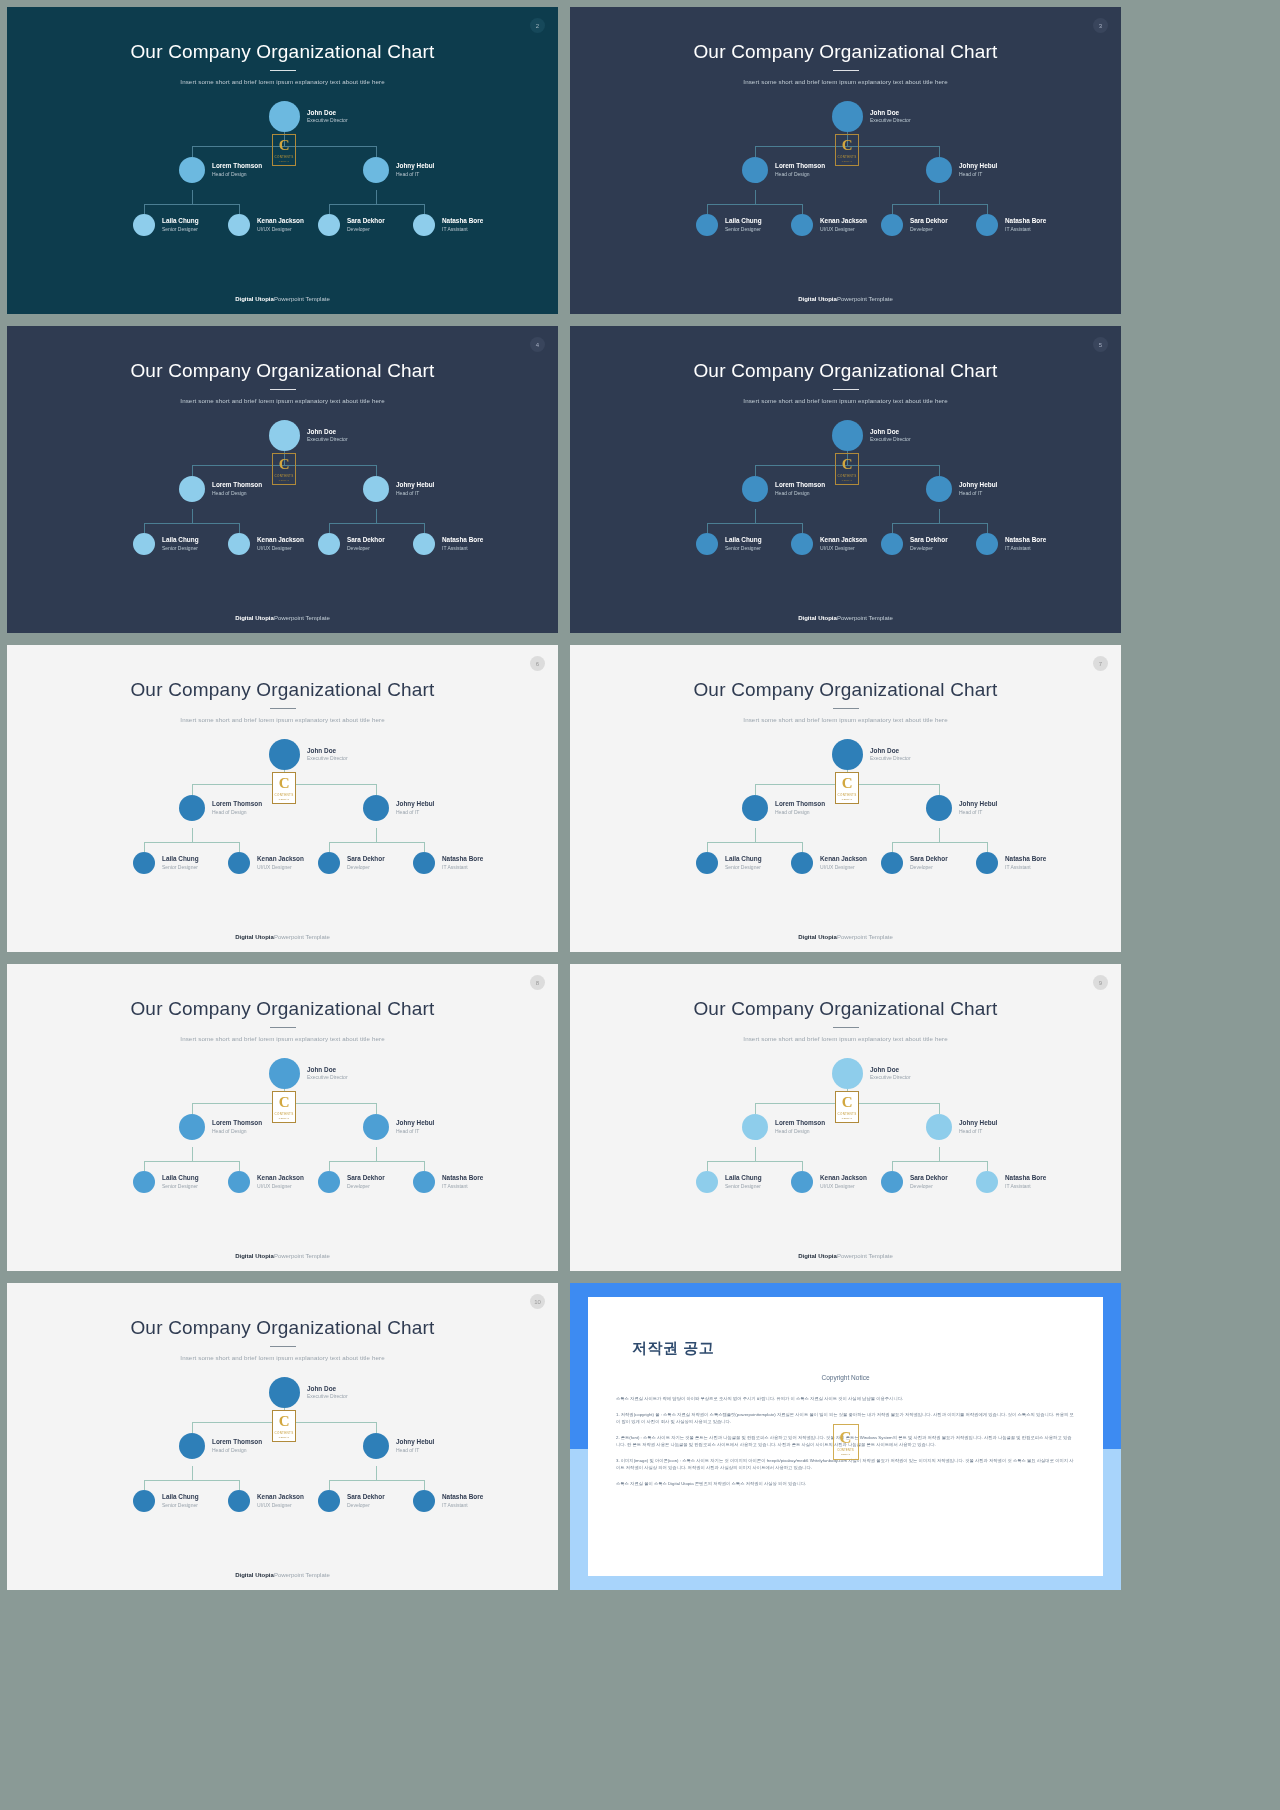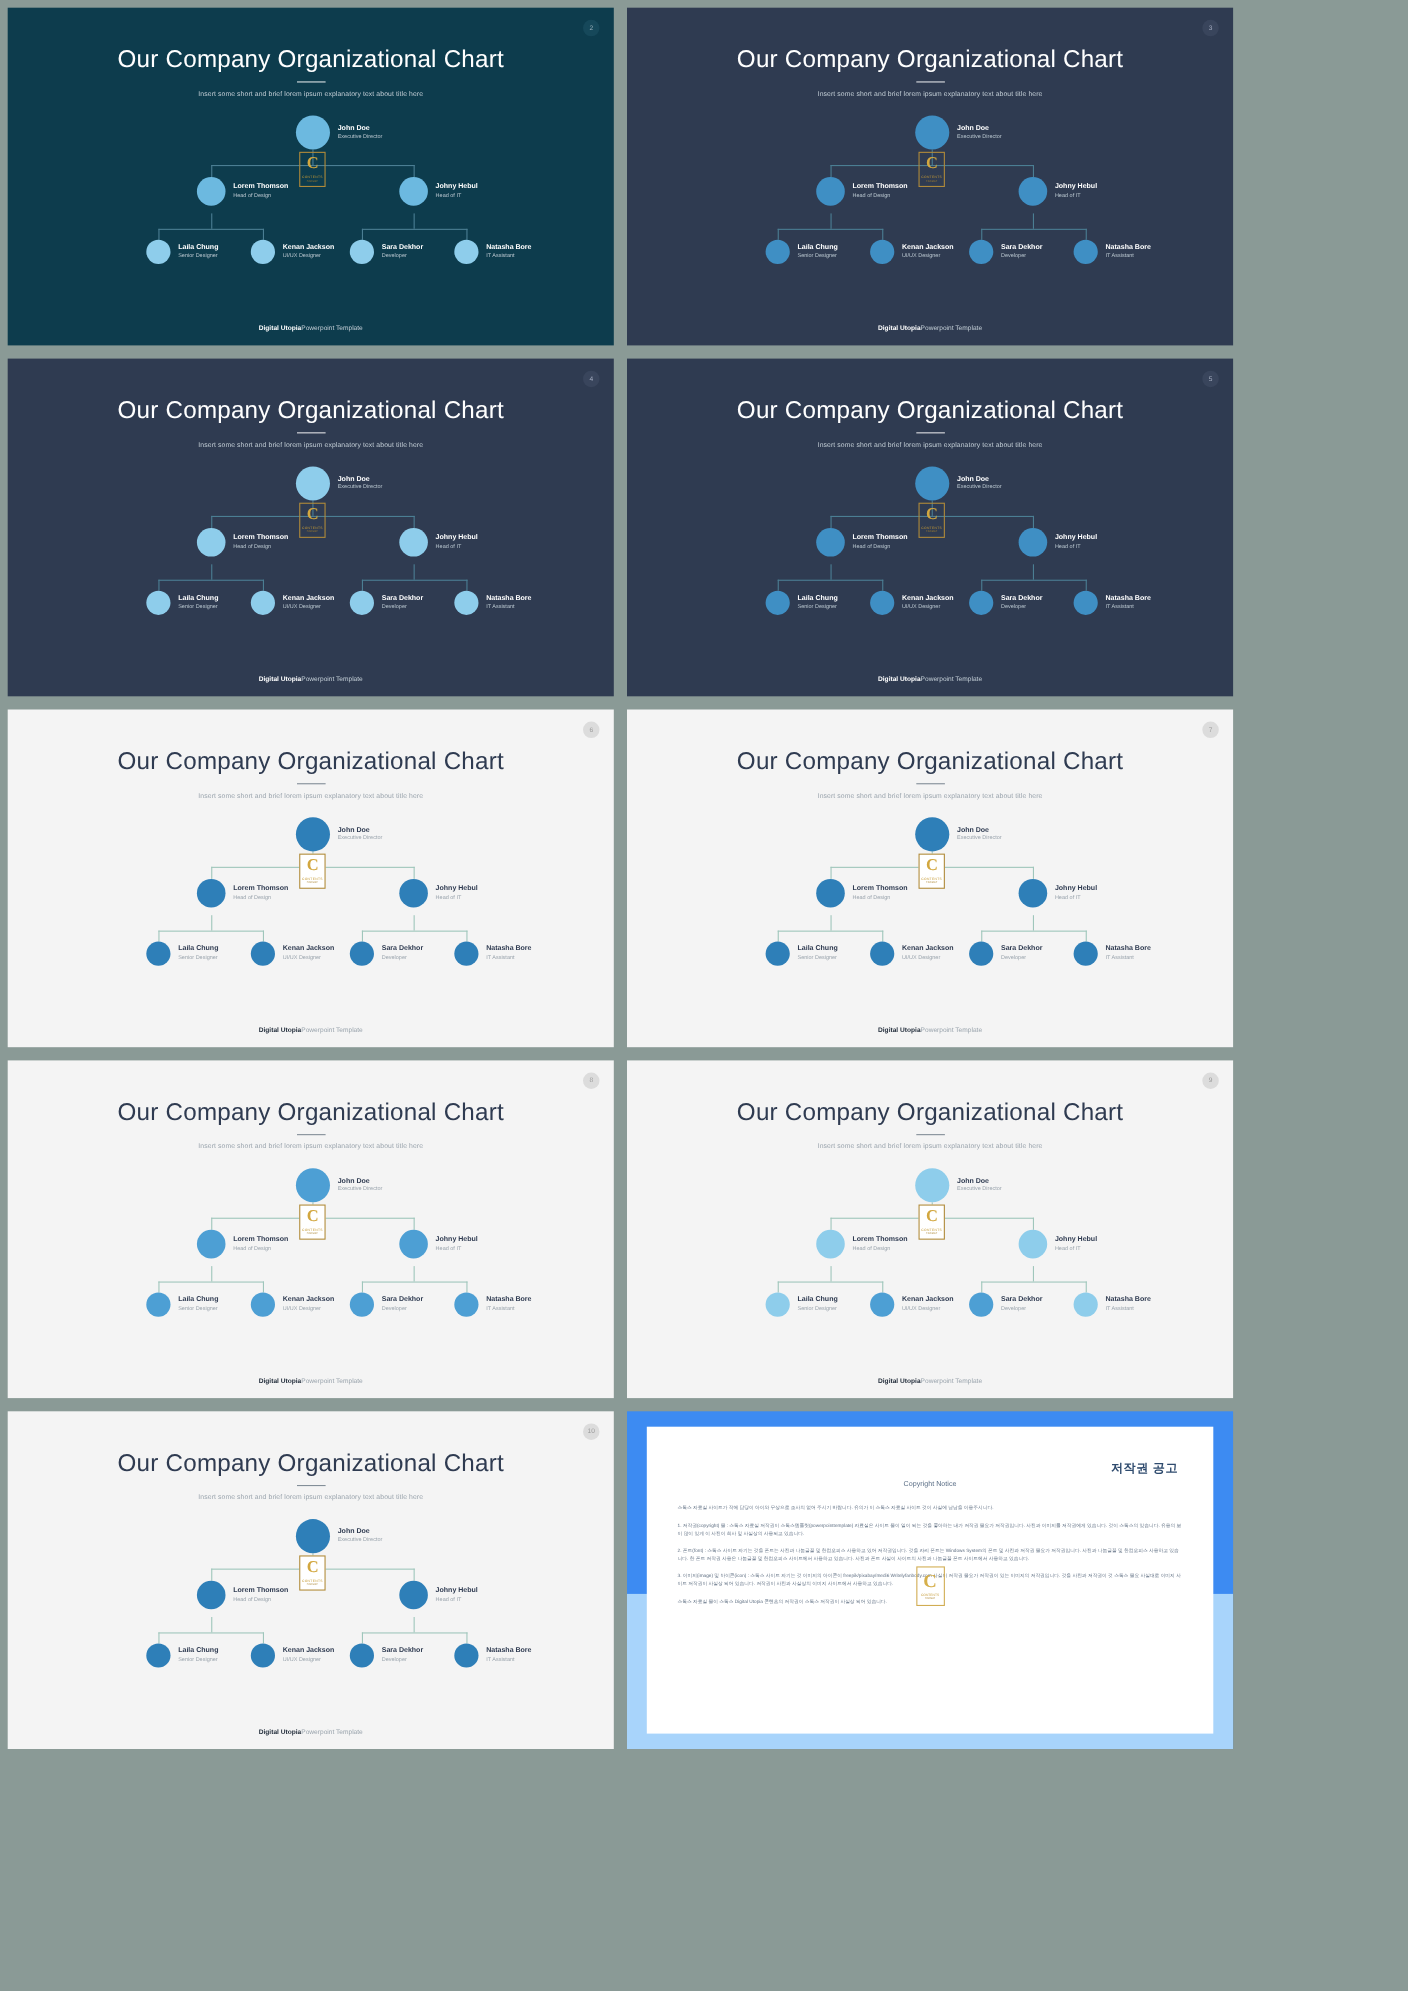--- a/index.html
+++ b/index.html
@@ -51,21 +51,21 @@
     width:15px;height:15px;border-radius:50%;
     display:flex;align-items:center;justify-content:center;
     font-size:6px;line-height:1;
   }
   .th-teal .badge{background:#16485a;color:#9fb4bd;}
   .th-navy .badge{background:#39455c;color:#a4adc0;}
   .th-light .badge{background:#dcdcdc;color:#9a9a9a;}
 
   .title{
     text-align:center;
-    font-size:22px;
+    font-size:19px;
     font-weight:400;
     letter-spacing:.2px;
     margin:0;
     padding-top:34px;
   }
   .rule{
     width:26px;height:1px;
     margin:7px auto 0;
     opacity:.85;
   }
@@ -126,22 +126,22 @@
   .cp-lower{position:absolute;left:0;right:0;bottom:0;height:46%;background:#a8d4fb;}
   .cp-paper{
     position:absolute;
     left:18px;right:18px;top:14px;bottom:14px;
     background:#ffffff;
     padding:26px 28px;
     box-sizing:border-box;
     overflow:hidden;
   }
   .cp-title{
-    text-align:right;font-size:11px;font-weight:bold;
-    color:#2f4b6e;margin:4px;letter-spacing:.5px;
+    text-align:left;font-size:15px;font-weight:bold;
+    color:#2f4b6e;margin:16px;letter-spacing:.5px;
   }
   .cp-sub{
     text-align:center;font-size:6.5px;color:#5a6e86;margin:3px 0 0;
   }
   .cp-body{margin-top:14px;}
   .cp-p{font-size:4.3px;line-height:1.75;color:#5f6f82;margin:0 0 8px;}
   .cp-watermark{
     position:absolute;left:50%;top:52%;
     transform:translate(-50%,-50%);
     width:26px;height:36px;

